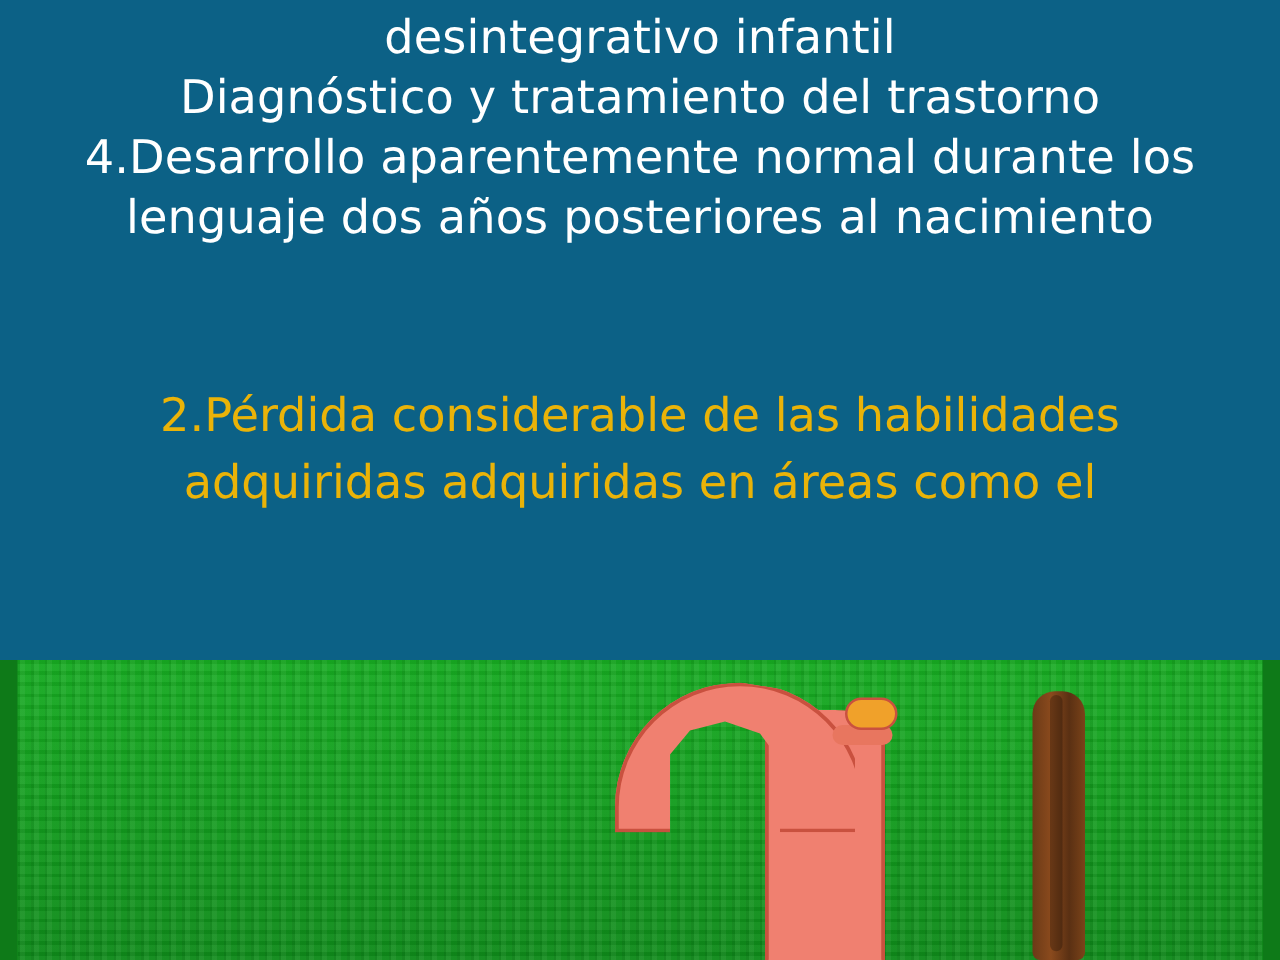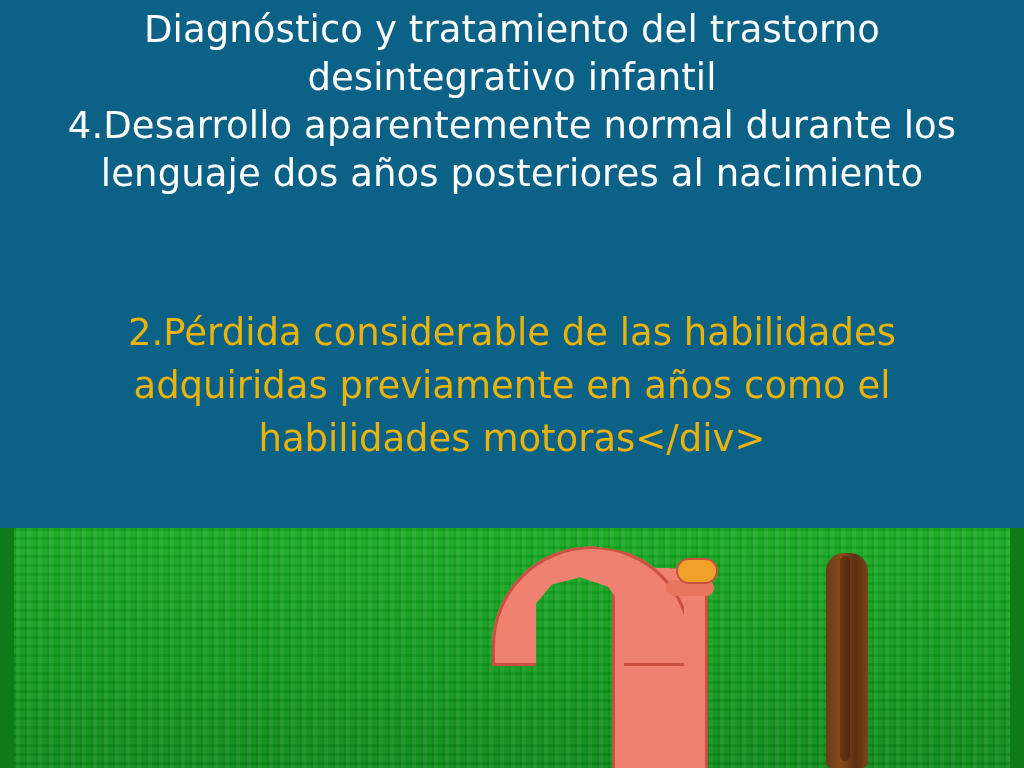--- a/index.html
+++ b/index.html
@@ -179,25 +179,24 @@
     <div class="figure-body"></div>
     <div class="figure-arm"></div>
     <div class="figure-arm-outline"></div>
     <div class="figure-collar"></div>
     <div class="figure-hand"></div>
     <div class="tree-trunk"></div>
     <div class="tree-trunk-shade"></div>
   </div>
 
   <div class="text-panel">
+    <div class="heading">desintegrativo infantil</div>
     <div class="heading">Diagnóstico y tratamiento del trastorno</div>
-    <div class="heading">desintegrativo infantil</div>
     <div class="heading">4.Desarrollo aparentemente normal durante los</div>
     <div class="heading">lenguaje dos años posteriores al nacimiento</div>
 
     <div class="gap"></div>
 
     <div class="para">2.Pérdida considerable de las habilidades</div>
-    <div class="para">adquiridas previamente en años como el</div>
-    <div class="para">habilidades motoras&lt;/div&gt;</div>
+    <div class="para">adquiridas adquiridas en áreas como el</div>
   </div>
 
 </div>
 
 </body></html>

